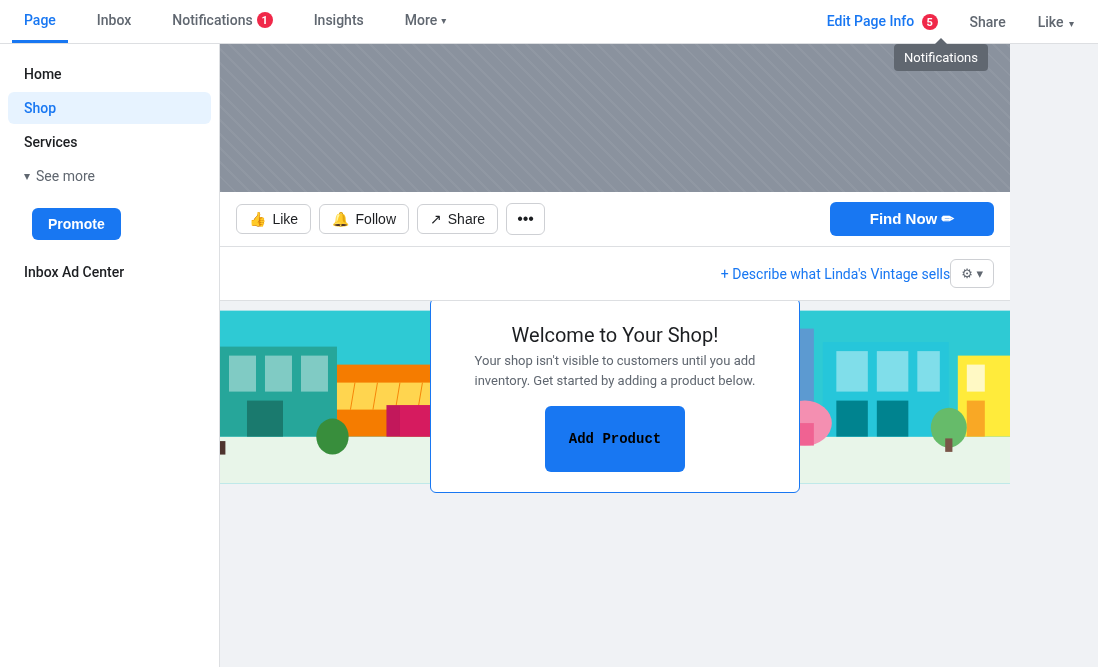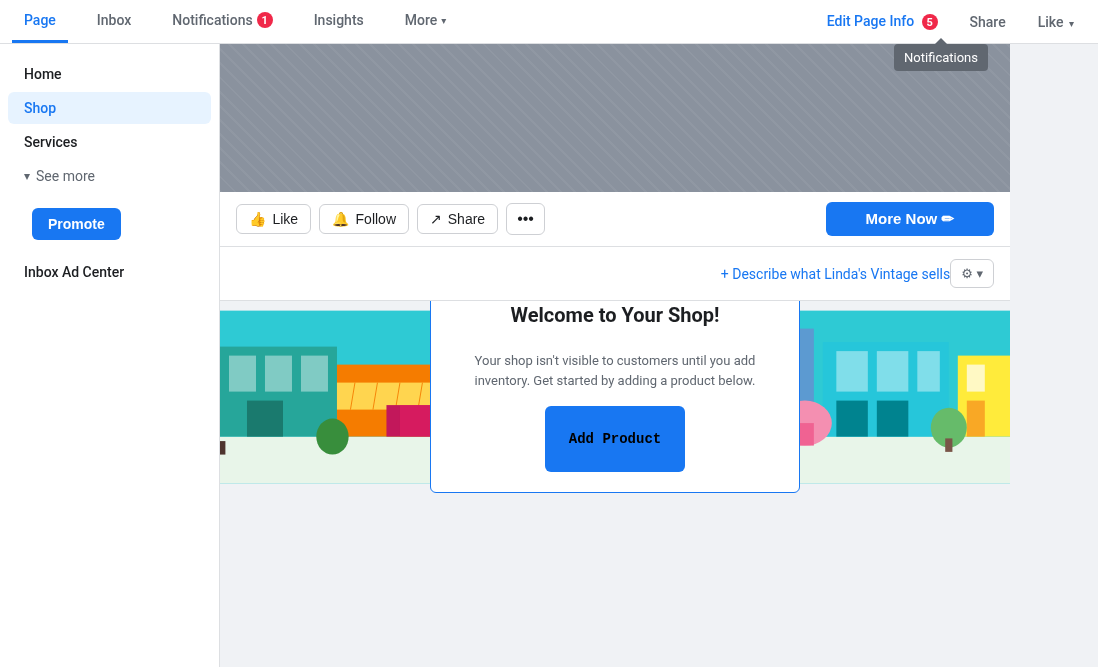--- a/index.html
+++ b/index.html
@@ -307,23 +307,23 @@
       transform: translateX(-50%);
       width: 370px;
       background: #fff;
       border: 1px solid #1877f2;
       border-radius: 6px;
       padding: 24px 20px 20px;
       text-align: center;
     }
     .welcome-title {
       font-size: 20px;
-      font-weight: 700;
+      font-weight: 400;
       color: #1c1e21;
-      margin-bottom: 24px;
+      margin-bottom: 4px;
     }
     .welcome-desc {
       font-size: 13px;
       color: #606770;
       margin-bottom: 16px;
       line-height: 1.5;
     }
     .add-product-btn {
       background: #1877f2;
       color: #000000;
@@ -423,21 +423,21 @@
         <span>🔔</span>
         <span>Follow</span>
       </button>
       <button class="action-btn">
         <span>↗</span>
         <span>Share</span>
       </button>
       <button class="action-btn-dots">
         <span>•••</span>
       </button>
-      <button class="shop-now-btn">More Now ✏</button>
+      <button class="shop-now-btn">Find Now ✏</button>
     </div>
 
     <div class="describe-section">
       <a class="describe-link">+ Describe what Linda's Vintage sells</a>
       <button class="gear-btn">
         <span>⚙ ▾</span>
       </button>
     </div>
 
     <div class="shop-illustration">

